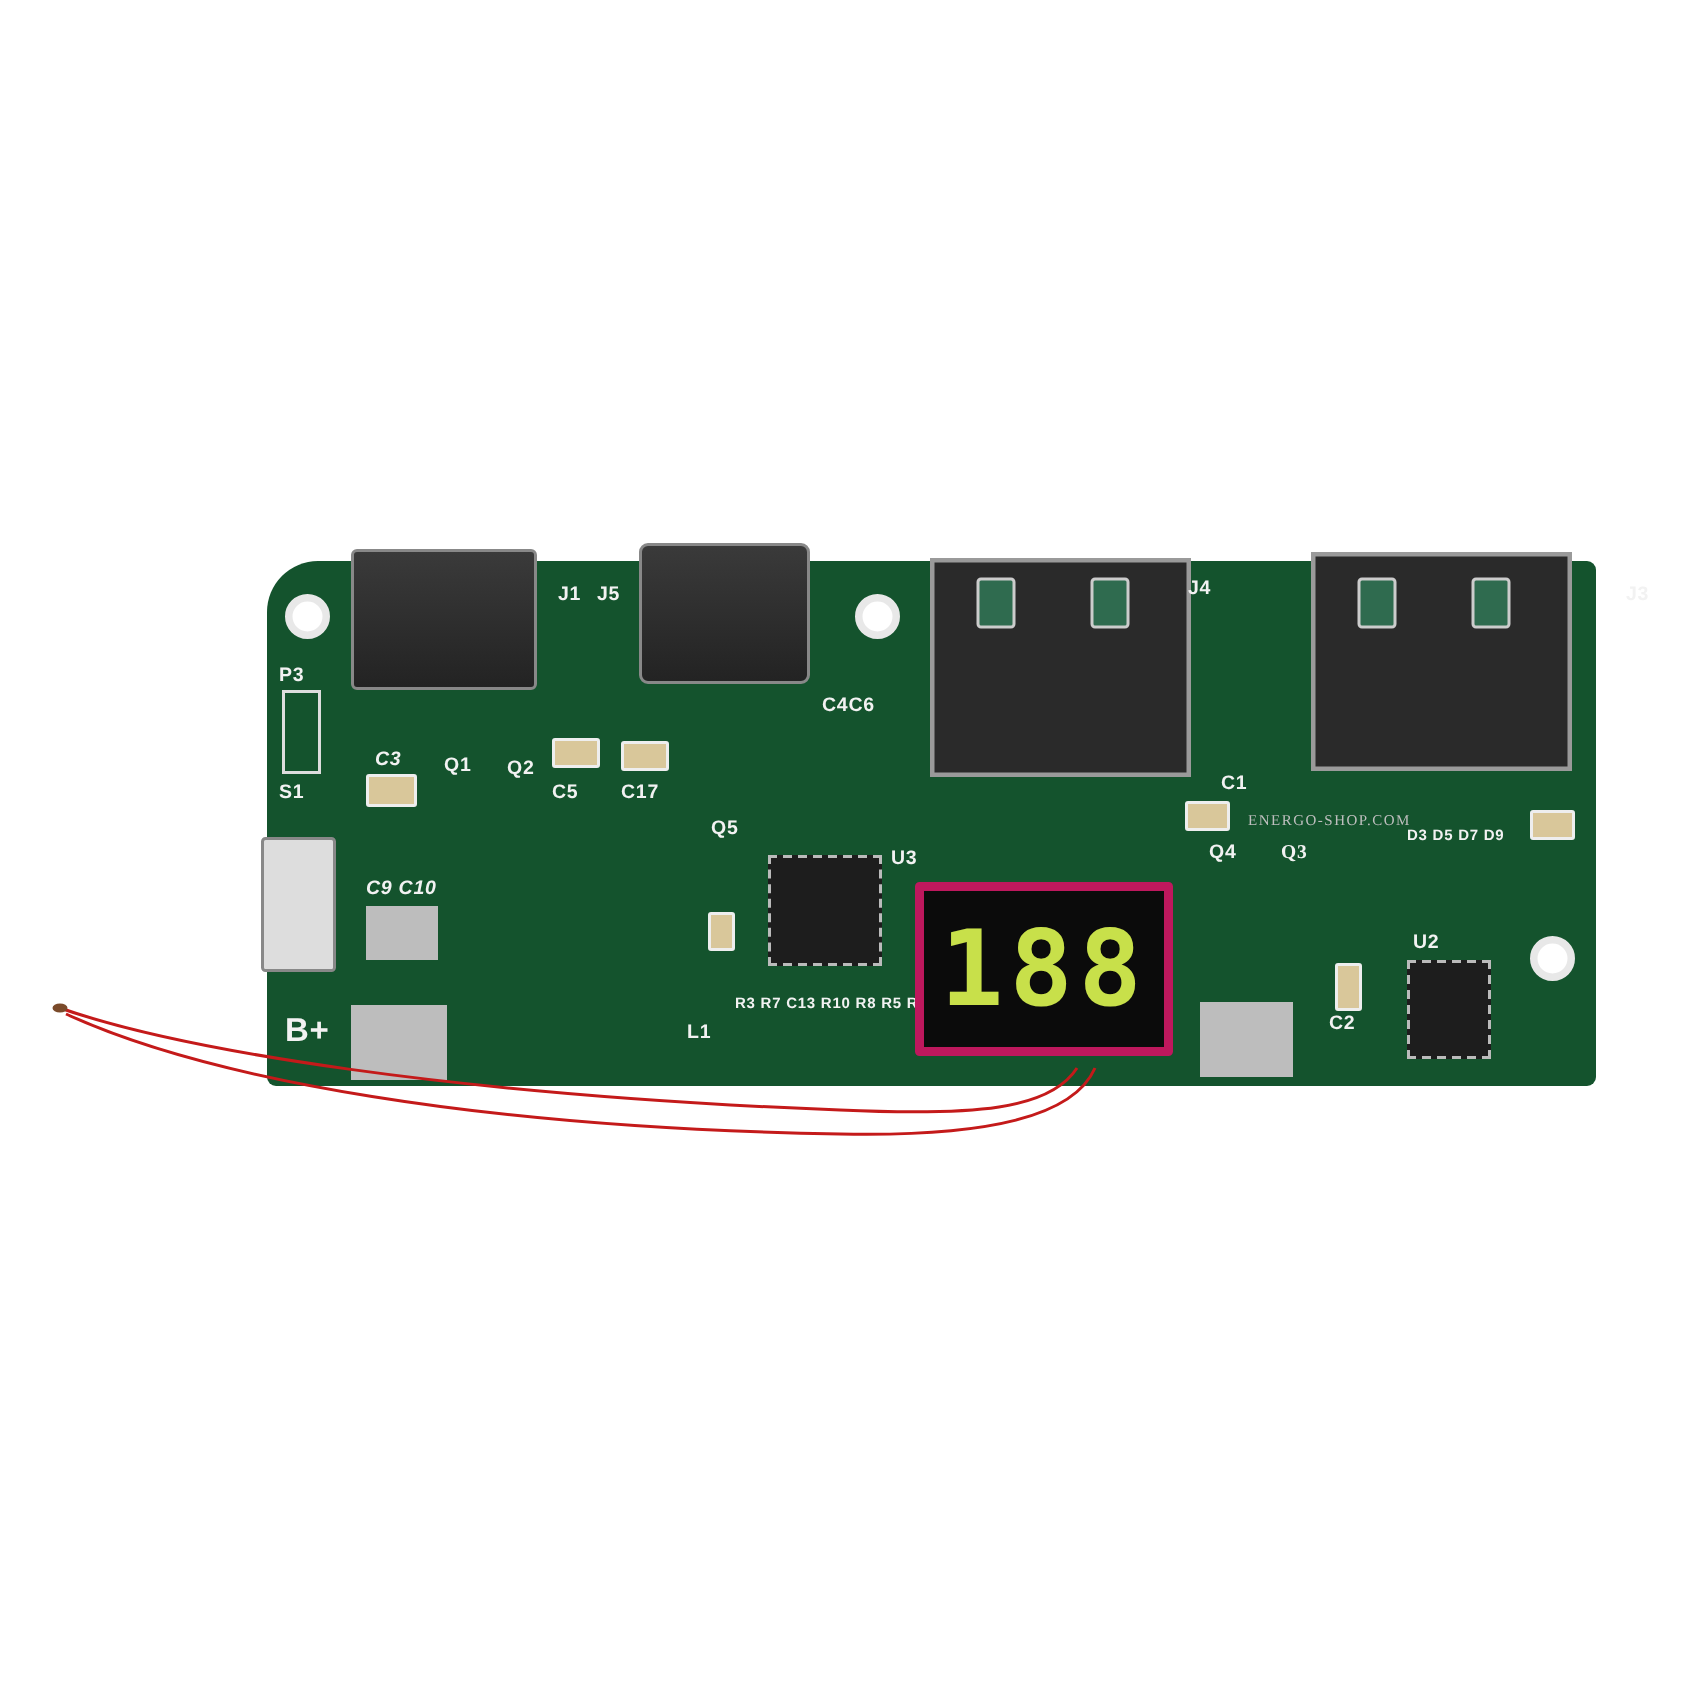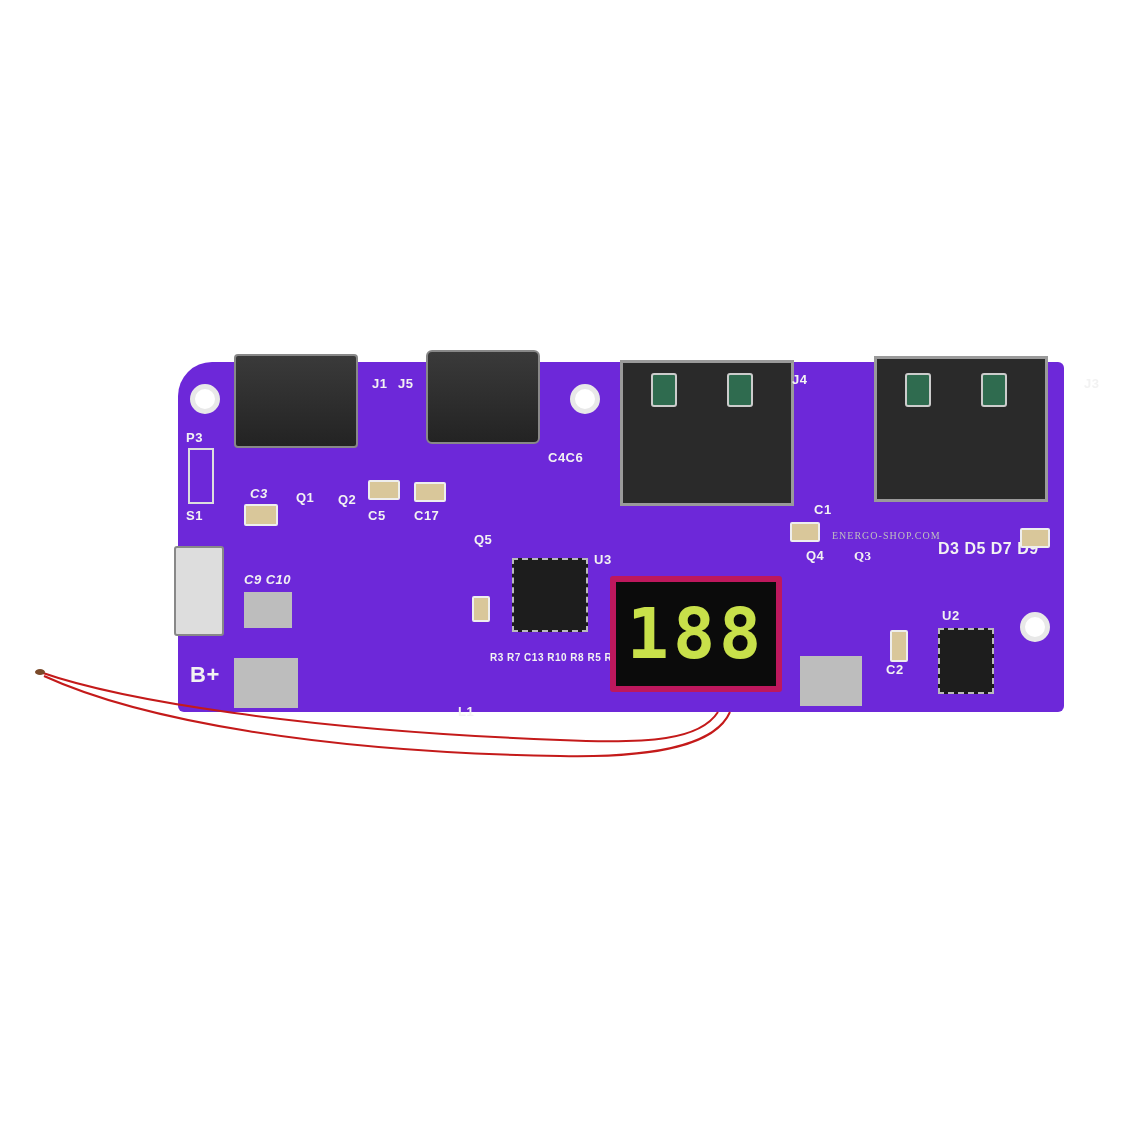--- a/index.html
+++ b/index.html
@@ -1,17 +1,17 @@
 <!DOCTYPE html>
 <html><head>
 <meta charset="utf-8">
 <style>
   html,body{margin:0;padding:0;background:#fff;}
   body{width:1125px;height:1125px;position:relative;overflow:hidden;font-family:"Liberation Sans",sans-serif;}
-  .pcb{position:absolute;left:178px;top:362px;width:886px;height:350px;background:#6d28d9;border-radius:34px 6px 6px 6px;}
+  .pcb{position:absolute;left:178px;top:374px;width:886px;height:350px;background:#14532d;border-radius:34px 6px 6px 6px;}
   .abs{position:absolute;}
   .lbl{position:absolute;color:#f2f2f2;font-weight:bold;font-size:13px;letter-spacing:0.5px;}
   .lbl.big{font-size:22px;}
   .mount{position:absolute;width:30px;height:30px;border-radius:50%;border:5px solid #e8e8e8;background:#fff;box-sizing:border-box;}
   .usbc{position:absolute;background:linear-gradient(#3a3a3a,#232323);border:2px solid #888;border-radius:4px;}
   .usba{position:absolute;background:#2a2a2a;border:3px solid #9a9a9a;}
   .usba .tab{position:absolute;width:22px;height:30px;background:#2f6b4f;border:2px solid #ccc;border-radius:3px;}
   .smd{position:absolute;background:#d9c79a;border:2px solid #eee;border-radius:2px;}
   .pad{position:absolute;background:#bdbdbd;}
   .chip{position:absolute;background:#1d1d1d;border:2px dashed #bbb;}
@@ -45,21 +45,21 @@
     <div class="tab" style="left:104px;top:14px;"></div>
   </div>
   <div class="lbl" style="left:866px;top:14px;margin-left:40px;">J3</div>
 
   <div class="lbl" style="left:8px;top:68px;text-align:center;">P3</div>
   <div class="abs" style="left:10px;top:86px;width:22px;height:52px;border:2px solid #ddd;"></div>
   <div class="lbl" style="left:8px;top:146px;">S1</div>
   <div class="switch" style="left:-4px;top:184px;width:46px;height:86px;"></div>
   <div class="lbl big" style="left:12px;top:300px;">B+</div>
 
-  <div class="lbl" style="left:280px;top:306px;margin-top:36px;">L1</div>
+  <div class="lbl" style="left:280px;top:306px;">L1</div>
 
   <div class="lbl" style="left:72px;top:124px;font-style:italic;">C3</div>
   <div class="smd" style="left:66px;top:142px;width:30px;height:18px;"></div>
   <div class="lbl" style="left:118px;top:128px;">Q1</div>
   <div class="lbl" style="left:160px;top:130px;">Q2</div>
   <div class="smd" style="left:190px;top:118px;width:28px;height:16px;"></div>
   <div class="lbl" style="left:190px;top:146px;">C5</div>
   <div class="smd" style="left:236px;top:120px;width:28px;height:16px;"></div>
   <div class="lbl" style="left:236px;top:146px;">C17</div>
   <div class="lbl" style="left:66px;top:210px;font-style:italic;">C9 C10</div>
@@ -72,21 +72,21 @@
   <div class="lbl" style="left:416px;top:190px;">U3</div>
   <div class="lbl" style="left:312px;top:290px;font-size:10px;">R3 R7 C13 R10 R8 R5 R34</div>
 
   <div class="display" style="left:432px;top:214px;width:160px;height:104px;">188</div>
 
   <div class="lbl" style="left:636px;top:140px;">C1</div>
   <div class="smd" style="left:612px;top:160px;width:26px;height:16px;"></div>
   <div class="watermark" style="left:654px;top:168px;font-family:Liberation Serif, serif;">ENERGO-SHOP.COM</div>
   <div class="lbl" style="left:628px;top:186px;">Q4</div>
   <div class="lbl" style="left:676px;top:186px;font-family:Liberation Serif, serif;">Q3</div>
-  <div class="lbl" style="left:760px;top:178px;font-size:16px;">D3 D5 D7 D9</div>
+  <div class="lbl" style="left:760px;top:178px;font-size:10px;">D3 D5 D7 D9</div>
   <div class="smd" style="left:842px;top:166px;width:26px;height:16px;"></div>
   <div class="lbl" style="left:764px;top:246px;">U2</div>
   <div class="chip" style="left:760px;top:266px;width:52px;height:62px;"></div>
   <div class="smd" style="left:712px;top:268px;width:14px;height:28px;"></div>
   <div class="lbl" style="left:708px;top:300px;">C2</div>
 
   <div class="pad" style="left:56px;top:296px;width:64px;height:50px;"></div>
   <div class="pad" style="left:622px;top:294px;width:62px;height:50px;"></div>
 </div>
 

